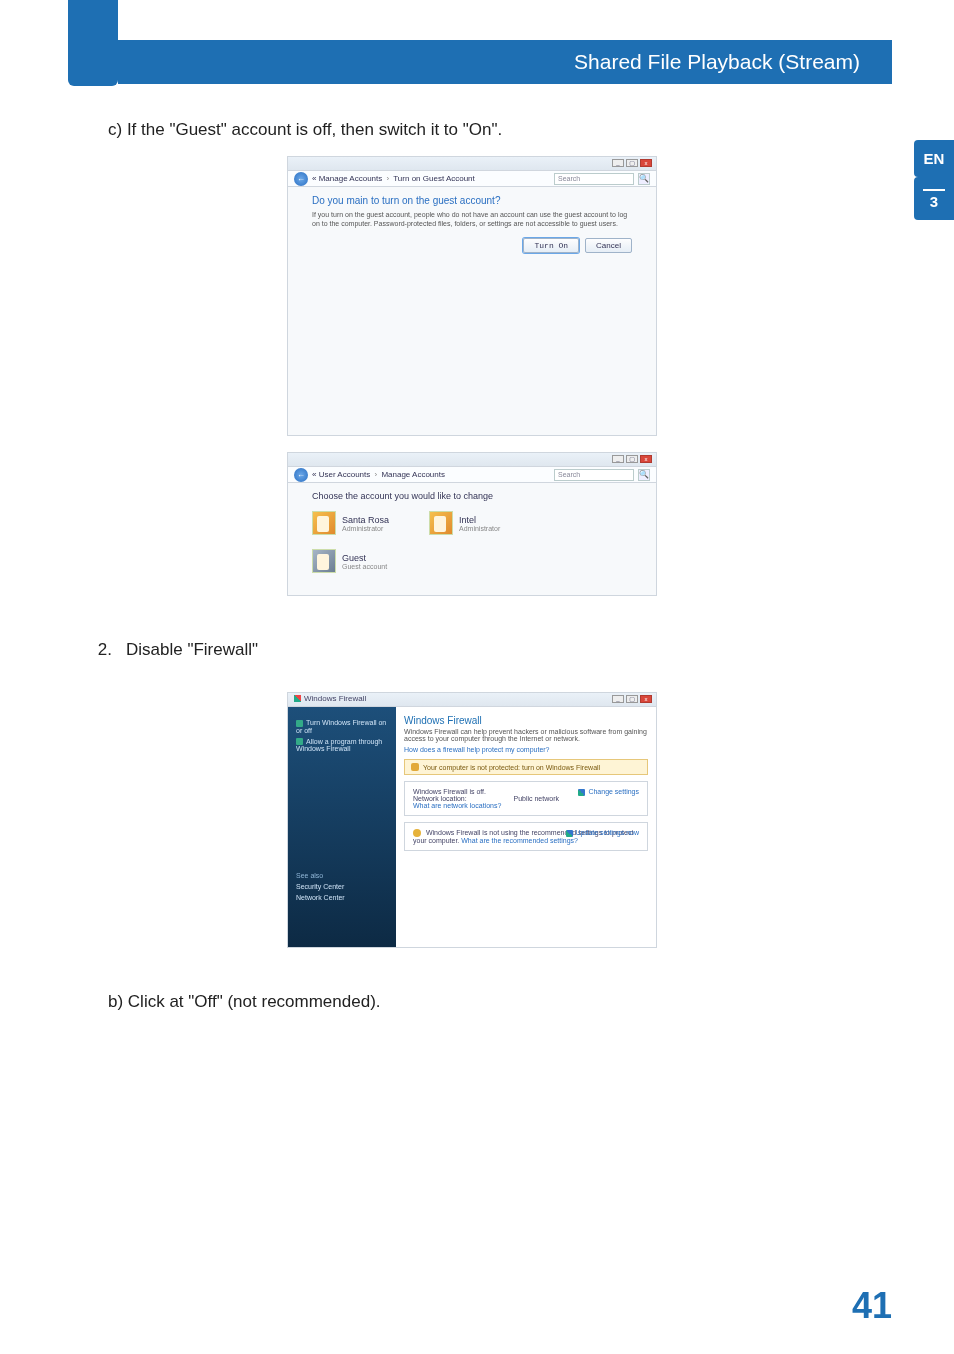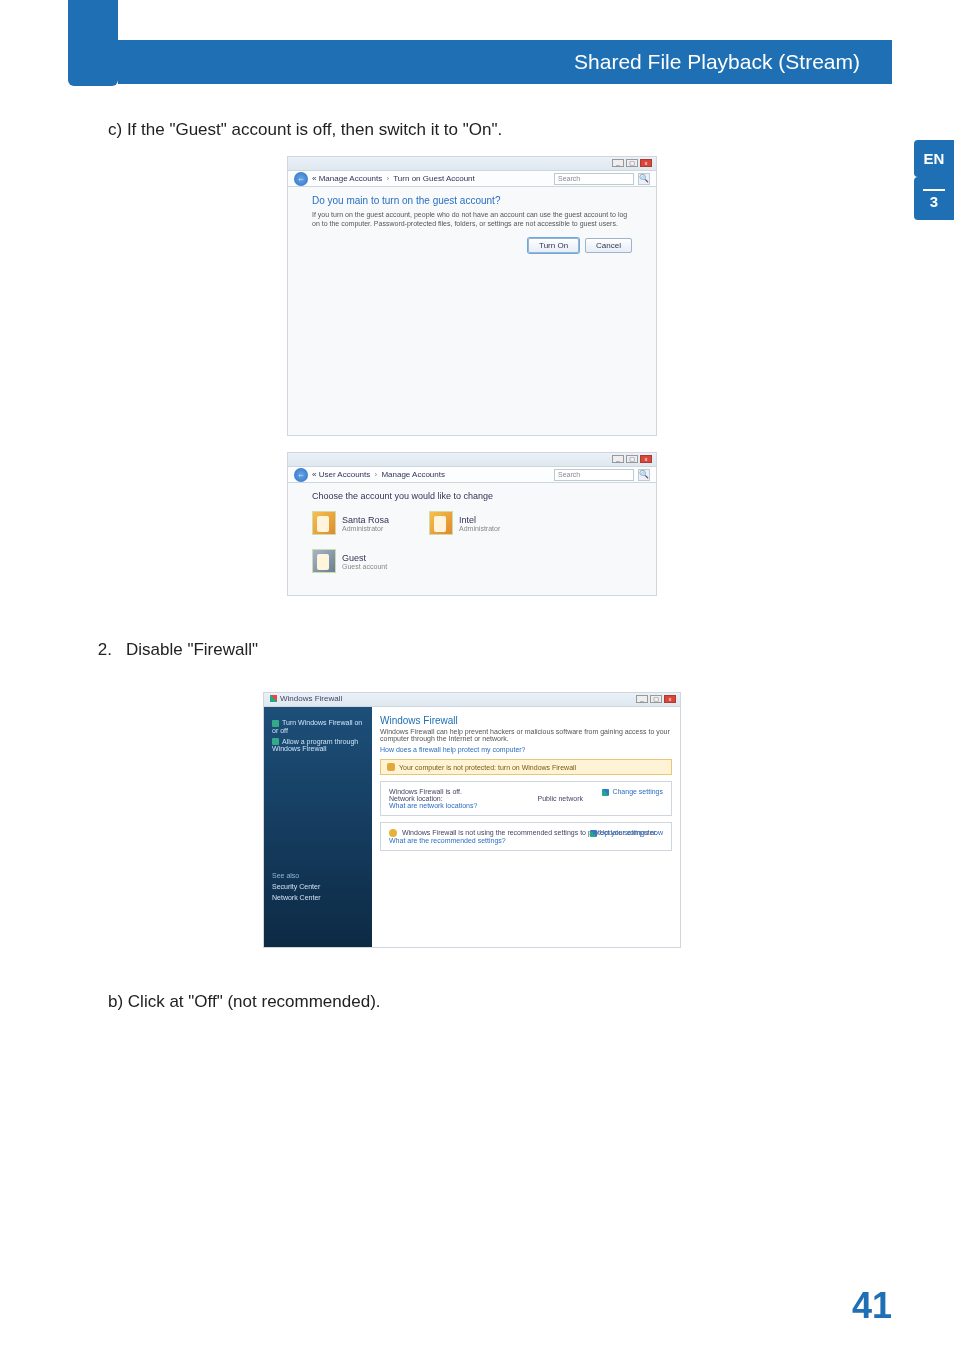--- a/index.html
+++ b/index.html
@@ -28,21 +28,21 @@
   .addr .back { width: 14px; height: 14px; border-radius: 50%; background: radial-gradient(#6aa7e8,#2a6fc2); color: #fff; font-size: 8px; line-height: 14px; text-align: center; }
   .addr .path { flex: 1; color: #335; white-space: nowrap; overflow: hidden; }
   .addr .sep { color: #888; margin: 0 2px; }
   .addr .search { width: 80px; height: 12px; border: 1px solid #bcc; background: #fff; font-size: 7px; color: #889; padding-left: 3px; line-height: 10px; }
   .addr .mag { width: 12px; height: 12px; border: 1px solid #bcc; background: #eef; text-align: center; line-height: 10px; color: #557; }
   .shot .body { padding: 8px 24px; }
   .q-title { color: #2a6fc2; font-size: 10px; margin-bottom: 4px; }
   .q-desc { color: #555; font-size: 7px; line-height: 1.3; }
   .btnrow { display: flex; justify-content: flex-end; gap: 6px; margin-top: 10px; }
   .winbtn { border: 1px solid #9fb3c9; background: linear-gradient(#fdfdfe,#e6eef6); padding: 2px 10px; font-size: 8px; color: #335; border-radius: 2px; }
-  .winbtn.primary { box-shadow: 0 0 0 1px #6aa7e8; }
+  .winbtn.primary { box-shadow: 0 0 0 1px #6aa7e8; font-family: Liberation Mono, monospace; }
   
   .acct-grid { display: flex; gap: 40px; margin: 10px 0 14px; align-items: center; }
   .acct { display: flex; gap: 6px; align-items: center; }
   .acct .pic { width: 24px; height: 24px; border: 1px solid #cda; background: linear-gradient(135deg,#f6c04d,#e08a2d); position: relative; }
   .acct .pic::after { content: ""; position: absolute; inset: 4px 6px 2px 4px; background: #fff5dd; border-radius: 2px; }
   .acct .nm { font-size: 9px; color: #335; }
   .acct .sub { font-size: 7px; color: #888; }
   .linklist { margin-top: 6px; border-top: 1px solid #e0e6ee; padding-top: 6px; }
   .linklist a { display: block; color: #2a6fc2; text-decoration: none; font-size: 8px; margin: 2px 0; }
   .linklist .hd { color: #555; font-weight: 700; font-size: 8px; margin: 6px 0 2px; }
@@ -173,21 +173,21 @@
   <div class="spacer-md"></div>
 
   <div class="step">
     <div class="num">2.</div>
     <div>
       <div>Disable "Firewall"</div>
       <div class="spacer-sm"></div>
     </div>
   </div>
 
-  <div class="shot" style="width:418px;">
+  <div class="shot" style="width:370px;">
     <div class="chrome">
       <span style="position:absolute; left:6px; top:1px; font-size:8px; color:#446;"><span class="shield" style="display:inline-block;width:7px;height:7px;background:linear-gradient(45deg,#2a8 50%,#e44 50%);margin-right:3px;vertical-align:middle"></span><span>Windows Firewall</span></span>
       <div class="winbtns">
         <span>_</span>
         <span>▢</span>
         <span class="cx">x</span>
       </div>
     </div>
     <div class="fwshot" style="min-height:240px;">
       <div class="fwside">

